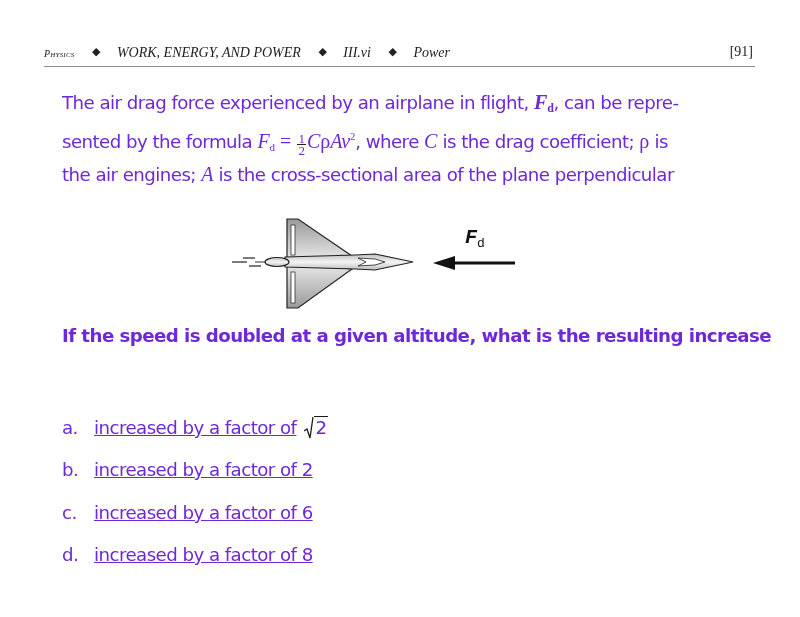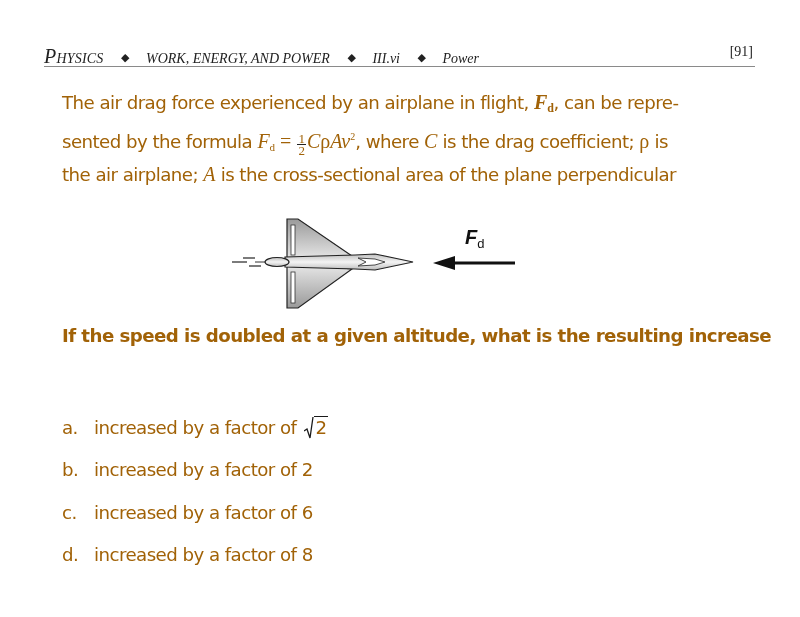--- a/index.html
+++ b/index.html
@@ -4,48 +4,48 @@
 <style>
   html, body { margin: 0; padding: 0; background: #ffffff; }
   body { width: 800px; height: 617px; position: relative; overflow: hidden; color: #111; }
 
   .header {
     position: absolute; left: 44px; top: 44px; width: 711px; height: 22px;
     font-family: "Liberation Serif", serif; font-style: italic; font-size: 14px; color: #222;
   }
   .header .crumbs { position: absolute; left: 0; top: 1px; white-space: nowrap; }
   .header .crumbs span { display: inline-block; }
-  .header .smallcaps { font-variant: small-caps; font-size: 20px; letter-spacing: 0.2px; }
+  .header .smallcaps { font-variant: small-caps; font-size: 10px; letter-spacing: 0.2px; }
   .header .sep { font-style: normal; font-size: 11px; margin: 0 13px 0 14px; position: relative; top: -2px; }
   .header .page { position: absolute; right: 2px; top: 0px; font-style: normal; font-size: 14px; padding-left: 29px; }
   .header-rule { position: absolute; left: 44px; top: 66px; width: 711px; height: 1px; background: #8a8a8a; }
 
   .body-text {
     font-family: "DejaVu Sans", sans-serif; font-size: 18.2px; line-height: 27.5px;
-    color: #a16207; letter-spacing: -0.55px; word-spacing: 0px;
+    color: #6d28d9; letter-spacing: -0.55px; word-spacing: 0px;
   }
   .para1 { position: absolute; left: 62px; top: 89px; width: 690px; }
   .para2 { position: absolute; left: 62px; top: 322px; width: 690px; font-weight: bold; }
   .line { display: block; white-space: nowrap; }
   .serif-i { font-family: "Liberation Serif", serif; font-style: italic; font-size: 20px; letter-spacing: 0; }
   .serif-b { font-family: "Liberation Serif", serif; font-style: italic; font-weight: bold; font-size: 20px; letter-spacing: 0; }
   .sub { font-size: 11px; vertical-align: -3px; font-style: normal; font-family: "Liberation Serif", serif; letter-spacing: 0; }
   .subb { font-size: 12px; vertical-align: -3px; font-style: normal; font-weight: bold; font-family: "Liberation Serif", serif; }
   .sup { font-size: 10px; vertical-align: 8px; font-family: "Liberation Serif", serif; letter-spacing: 0; }
   .frac { display: inline-block; vertical-align: -7px; text-align: center; font-family: "Liberation Serif", serif; font-size: 13px; line-height: 11px; margin: 0 1px; letter-spacing: 0; }
   .frac .num { display: block; border-bottom: 1px solid #222; padding: 0 1px; }
   .frac .den { display: block; padding: 0 1px; }
   .rho { font-family: "Liberation Serif", serif; font-size: 20px; letter-spacing: 0; }
 
   .figure { position: absolute; left: 225px; top: 212px; width: 300px; height: 100px; }
 
   .choices { position: absolute; left: 62px; top: 414px; }
   .choice { position: absolute; left: 0; white-space: nowrap; height: 30px; }
   .choice .letter { position: absolute; left: 0; width: 30px; }
-  .choice .text { position: absolute; left: 32px; }
+  .choice .text { position: absolute; left: 32px; text-decoration: underline; }
   .sqrt { display: inline-block; margin-left: 8px; position: relative; }
   .sqrt svg { vertical-align: -6px; }
 </style>
 </head>
 <body>
 
 <div class="header">
   <div class="crumbs">
     <span class="smallcaps">Physics</span>
     <span class="sep">◆</span>
@@ -55,21 +55,21 @@
     <span class="sep">◆</span>
     <span>Power</span>
   </div>
   <div class="page">[91]</div>
 </div>
 <div class="header-rule"></div>
 
 <div class="body-text para1">
   <span class="line"><span>The air drag force experienced by an airplane in flight, </span><span class="serif-b">F</span><span class="subb">d</span><span>, can be repre-</span></span>
   <span class="line"><span>sented by the formula </span><span><span class="serif-i">F</span><span class="sub">d</span><span class="serif-i" style="font-style:normal"> = </span><span class="frac"><span class="num">1</span><span class="den">2</span></span><span class="serif-i">C</span><span class="rho">ρ</span><span class="serif-i">A</span><span class="serif-i">v</span><span class="sup">2</span></span><span>, where </span><span class="serif-i">C</span><span> is the drag coefficient; </span><span class="rho">ρ</span><span> is</span></span>
-  <span class="line"><span>the air airplane; </span><span class="serif-i">A</span><span> is the cross-sectional area of the plane perpendicular</span></span>
+  <span class="line"><span>the air engines; </span><span class="serif-i">A</span><span> is the cross-sectional area of the plane perpendicular</span></span>
 </div>
 
 <div class="figure">
   <svg width="300" height="100" viewBox="0 0 300 100">
     <defs>
       <linearGradient id="wingTop" x1="0" y1="0" x2="0" y2="1">
         <stop offset="0" stop-color="#9a9a9a"></stop>
         <stop offset="1" stop-color="#e8e8e8"></stop>
       </linearGradient>
       <linearGradient id="wingBot" x1="0" y1="0" x2="0" y2="1">
@@ -97,21 +97,21 @@
 
     <path d="M133,46 L150,47 L160,50 L150,53 L133,54 L141,50 Z" fill="#fff" stroke="#333" stroke-width="0.9"></path>
 
     <ellipse cx="52" cy="50" rx="12" ry="4.5" fill="url(#fuse)" stroke="#222" stroke-width="1.2"></ellipse>
     <line x1="30" y1="50" x2="40" y2="50" stroke="#333" stroke-width="1"></line>
   </svg>
   <svg width="110" height="60" viewBox="0 0 110 60" style="position:absolute;left:200px;top:15px">
     <line x1="28" y1="36" x2="90" y2="36" stroke="#111" stroke-width="3.2"></line>
     <polygon points="8,36 30,29 30,43" fill="#111"></polygon>
   </svg>
-  <div style="position:absolute;left:240px;top:14px;font-family:Liberation Sans, sans-serif;font-style:italic;font-weight:bold;font-size:20px;color:#111"><span>F</span><span style="font-style:normal;font-weight:normal;font-size:13px;vertical-align:-4px">d</span></div>
+  <div style="position:absolute;left:240px;top:14px;font-family:Liberation Mono, monospace;font-style:italic;font-weight:bold;font-size:20px;color:#111"><span>F</span><span style="font-style:normal;font-weight:normal;font-size:13px;vertical-align:-4px">d</span></div>
 </div>
 
 <div class="body-text para2">
   <span class="line">If the speed is doubled at a given altitude, what is the resulting increase</span>
 </div>
 
 <div class="body-text choices">
   <div class="choice" style="top:0px">
     <span class="letter">a.</span>
     <span class="text"><span>increased by a factor of</span><span class="sqrt"><svg width="10" height="24" viewBox="0 0 10 24">

